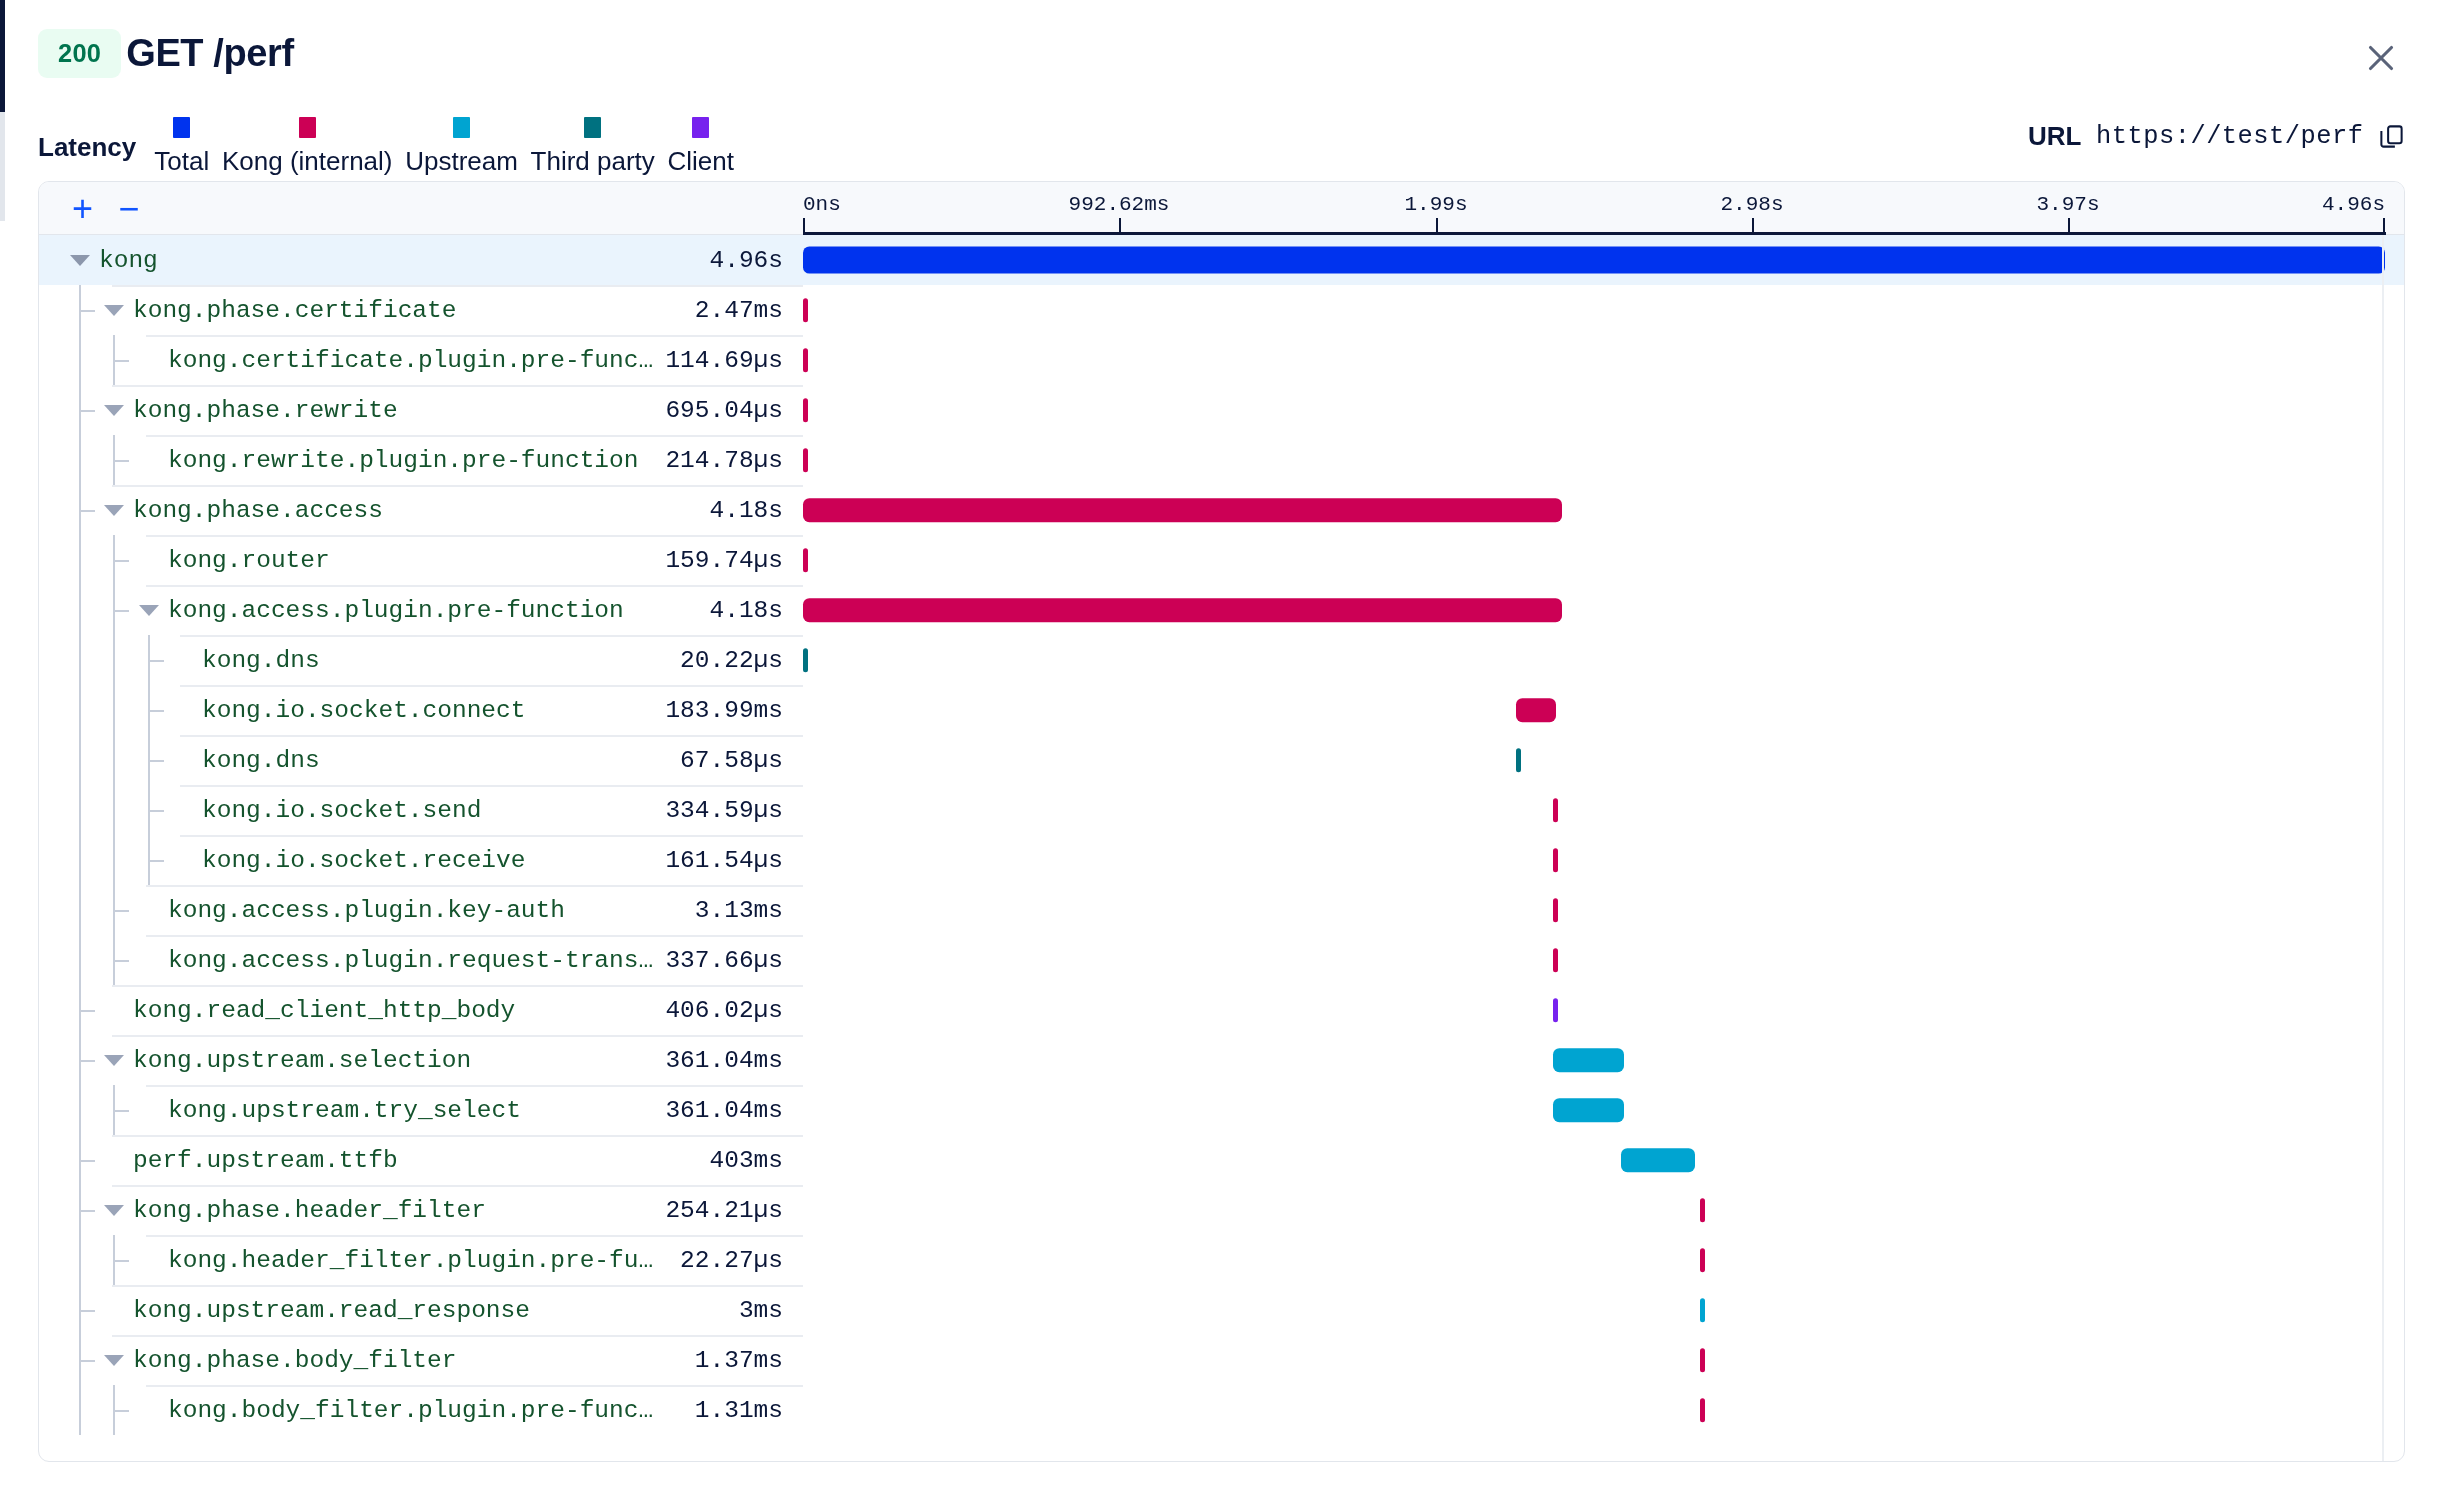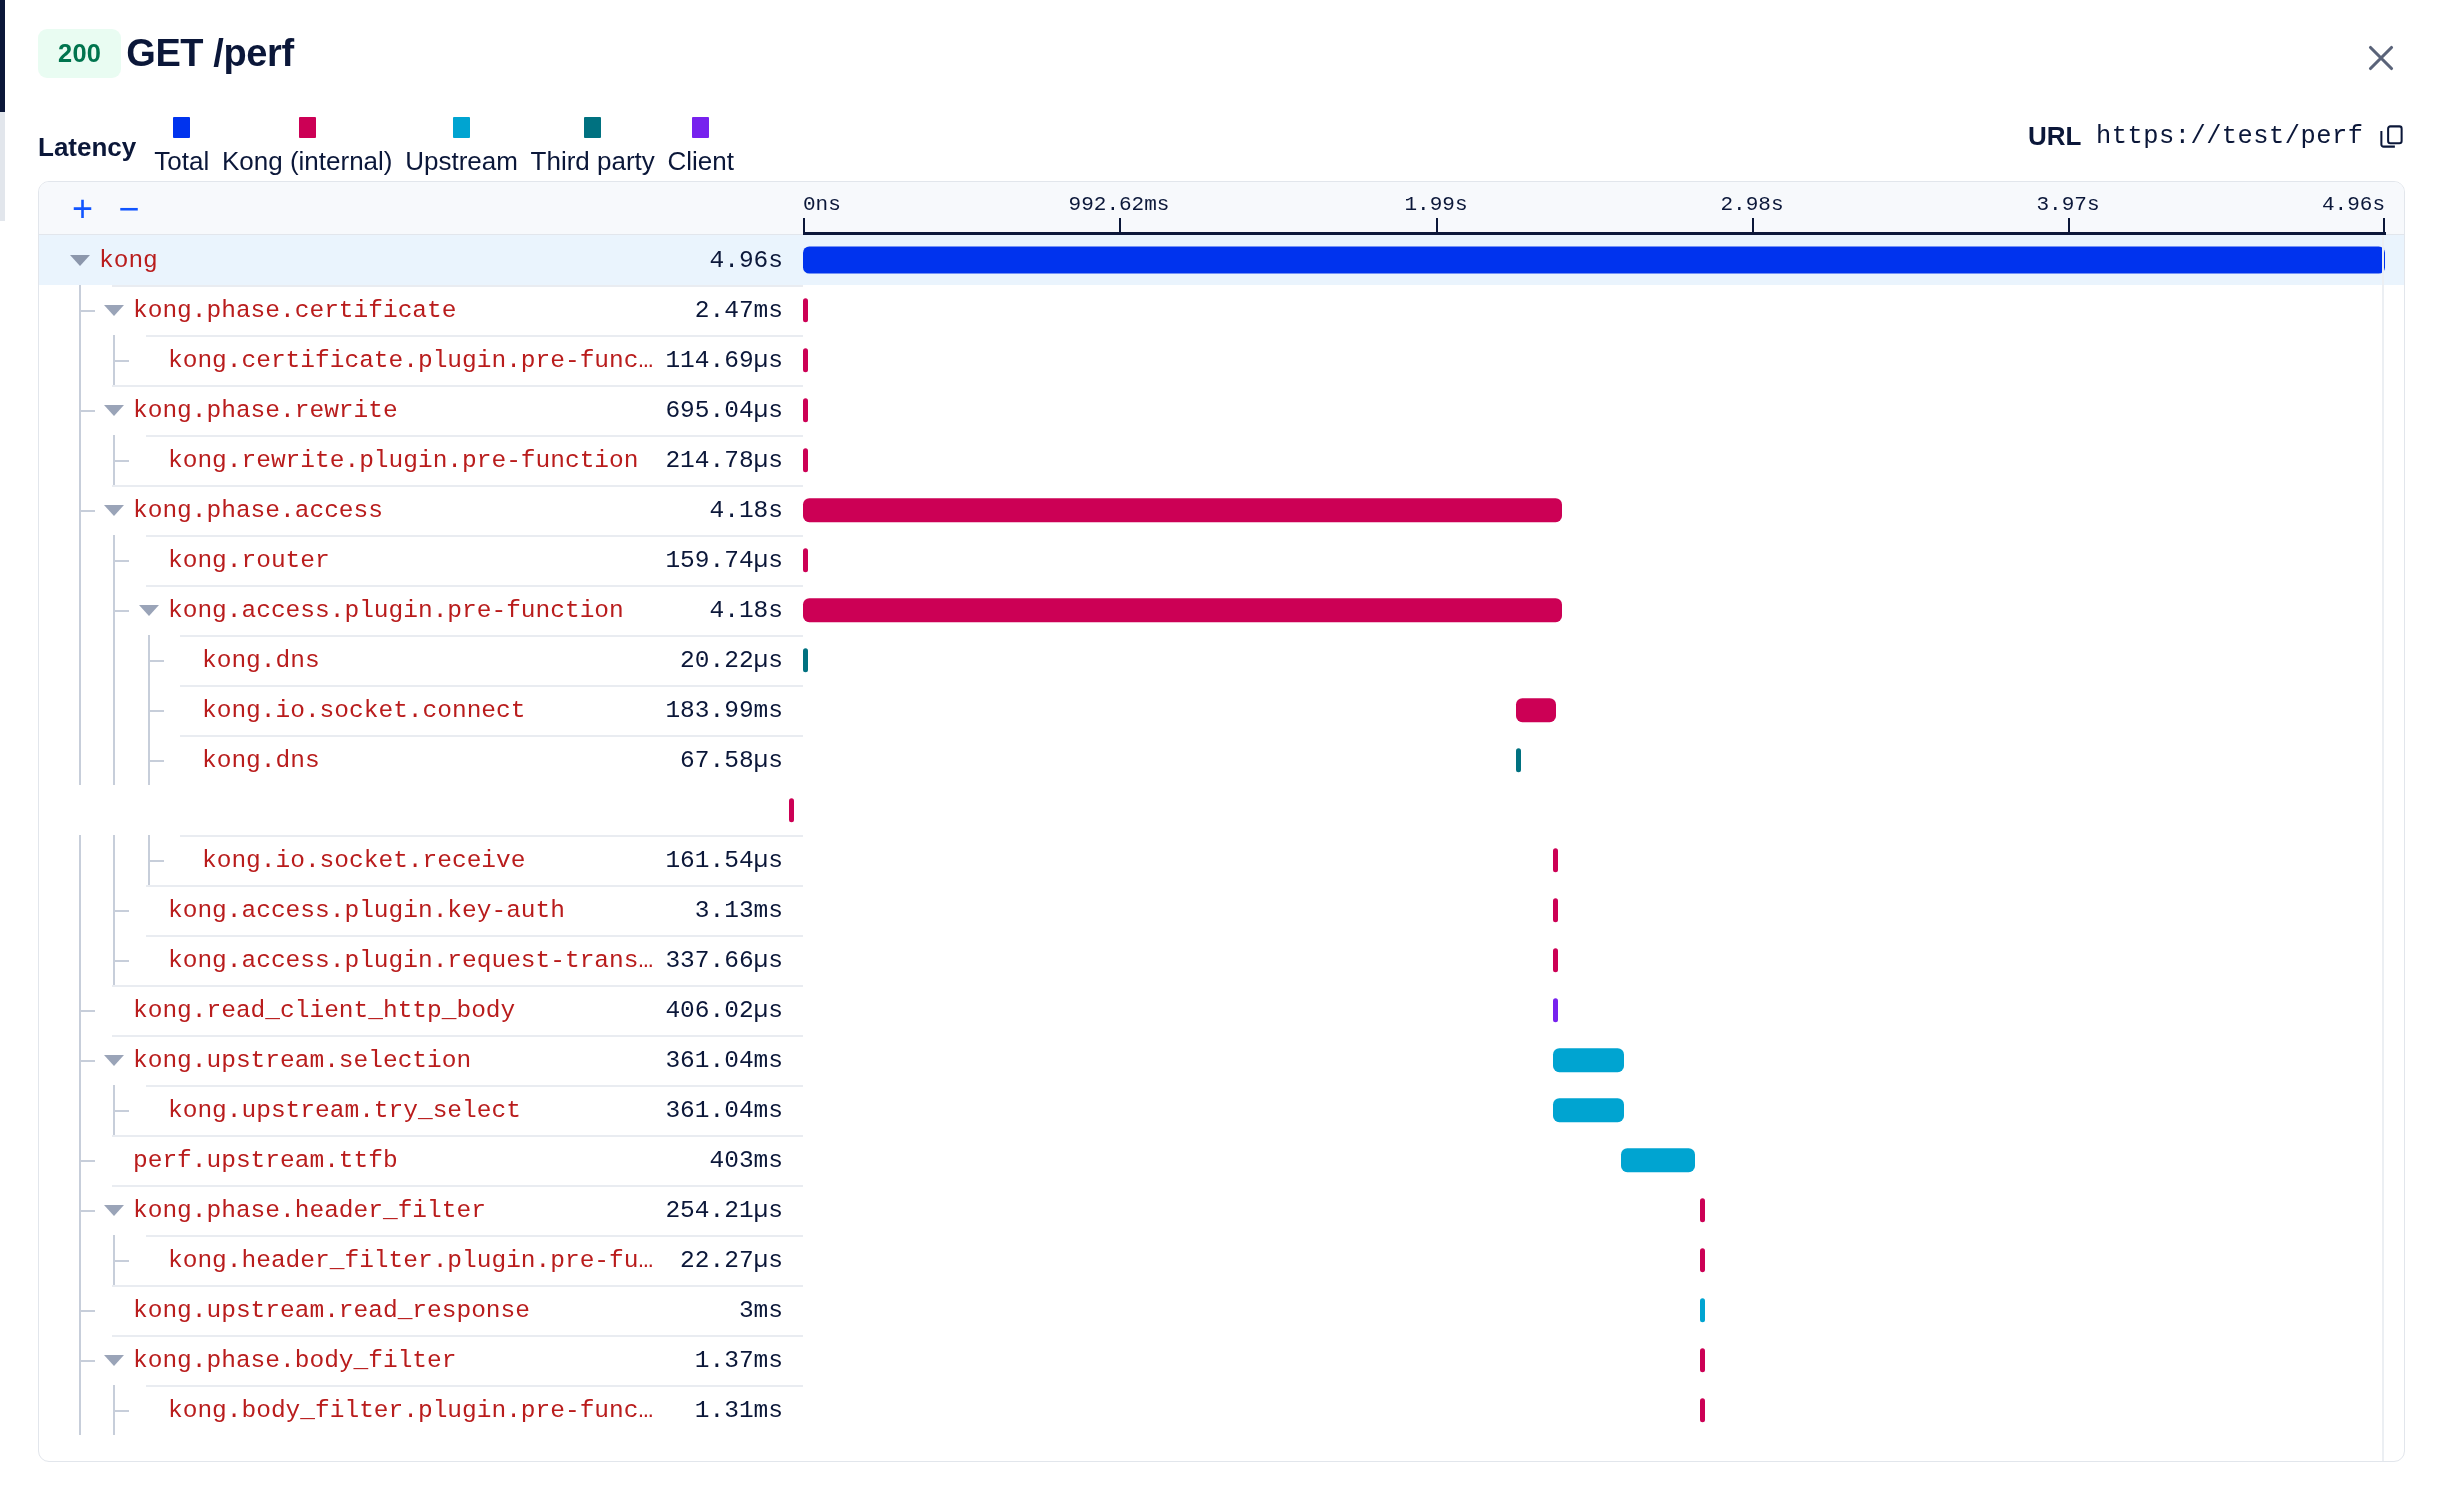--- a/index.html
+++ b/index.html
@@ -120,21 +120,21 @@
   }
   .row.root-row { background:#EAF4FD; }
   .row-label-cell {
     position:relative; width:764px; flex:0 0 764px;
     display:flex; align-items:center;
   }
   .row-sep {
     position:absolute; left:0; right:0; top:0; height:1.8px; background:#E9ECF1;
   }
   .row-name {
-    position:absolute; font-size:24.5px; color:#b91c1c;
+    position:absolute; font-size:24.5px; color:#14532d;
     font-family:"Liberation Mono", monospace;
     white-space:nowrap; overflow:hidden; text-overflow:ellipsis;
   }
   .row-dur {
     position:absolute; right:20px; font-size:24.5px; color:#0B1739;
     font-family:"Liberation Mono", monospace; white-space:nowrap;
   }
   .caret {
     position:absolute; width:0; height:0;
     border-left:10px solid transparent; border-right:10px solid transparent;
@@ -391,20 +391,29 @@
             <div class="guide-v" style="left: 109px; top: 0px; height: 50px;"></div>
             <div class="guide-h" style="left: 109px; width: 16.3px; top: 25px;"></div>
             <div class="row-name" style="left: 163px; max-width: 455px;">kong.dns</div>
             <div class="row-dur">67.58µs</div>
           </div>
           <div class="row-track">
             <div class="bar" style="background: rgb(0, 113, 128); left: 713px; width: 5px;"></div>
           </div>
         </div>
         <div class="row">
+          <div class="row-label-cell">
+            <div class="row-sep" style="left: 141px;"></div>
+            <div class="guide-v" style="left: 40px; top: 0px; height: 50px;"></div>
+            <div class="guide-v" style="left: 74px; top: 0px; height: 50px;"></div>
+            <div class="guide-v" style="left: 109px; top: 0px; height: 50px;"></div>
+            <div class="guide-h" style="left: 109px; width: 16.3px; top: 25px;"></div>
+            <div class="row-name" style="left: 163px; max-width: 455px;">kong.io.socket.send</div>
+            <div class="row-dur">334.59µs</div>
+          </div>
           <div class="row-track">
             <div class="bar" style="background: rgb(204, 0, 85); left: 750px; width: 5px;"></div>
           </div>
         </div>
         <div class="row">
           <div class="row-label-cell">
             <div class="row-sep" style="left: 141px;"></div>
             <div class="guide-v" style="left: 40px; top: 0px; height: 50px;"></div>
             <div class="guide-v" style="left: 74px; top: 0px; height: 50px;"></div>
             <div class="guide-v" style="left: 109px; top: 0px; height: 50px;"></div>

